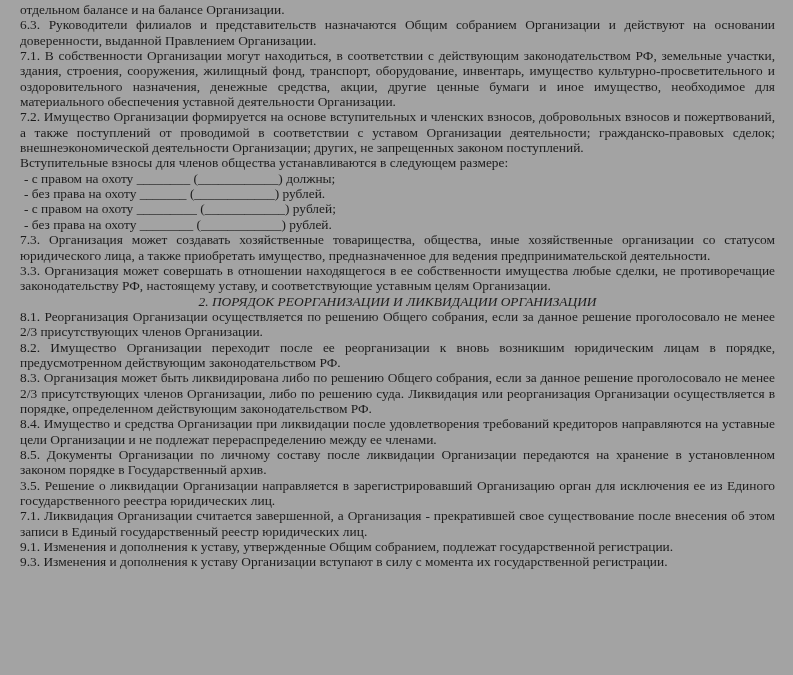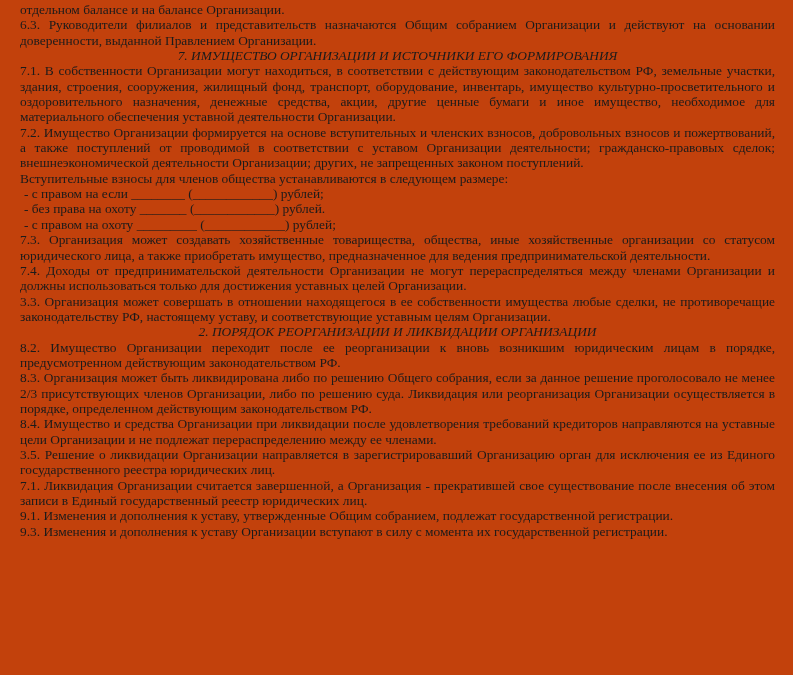--- a/index.html
+++ b/index.html
@@ -6,21 +6,21 @@
     margin: 0;
     padding: 0;
     background: #ffffff;
   }
   .page {
     position: relative;
     width: 793px;
     height: 675px;
     box-sizing: border-box;
     padding: 2px 18px 0 20px;
-    background: #c2410c;
+    background: #a3a3a3;
     font-family: "Liberation Serif", "DejaVu Serif", serif;
     font-size: 13.4px;
     line-height: 15.34px;
     color: #1b1b1b;
     overflow: hidden;
   }
   .page p {
     margin: 0;
     padding: 0;
     text-align: justify;
@@ -33,31 +33,32 @@
     text-align: left;
     padding-left: 4px;
   }
 </style>
 </head>
 <body>
 
 <div class="page">
   <p>отдельном балансе и на балансе Организации.</p>
   <p>6.3. Руководители филиалов и представительств назначаются Общим собранием Организации и действуют на основании доверенности, выданной Правлением Организации.</p>
-  <p class="heading">7. ИМУЩЕСТВО ОРГАНИЗАЦИИ И ИСТОЧНИКИ ЕГО ФОРМИРОВАНИЯ</p>
   <p>7.1. В собственности Организации могут находиться, в соответствии с действующим законодательством РФ, земельные участки, здания, строения, сооружения, жилищный фонд, транспорт, оборудование, инвентарь, имущество культурно-просветительного и оздоровительного назначения, денежные средства, акции, другие ценные бумаги и иное имущество, необходимое для материального обеспечения уставной деятельности Организации.</p>
   <p>7.2. Имущество Организации формируется на основе вступительных и членских взносов, добровольных взносов и пожертвований, а также поступлений от проводимой в соответствии с уставом Организации деятельности; гражданско-правовых сделок; внешнеэкономической деятельности Организации; других, не запрещенных законом поступлений.</p>
   <p>Вступительные взносы для членов общества устанавливаются в следующем размере:</p>
-  <p class="blank-line">- с правом на если ________ (____________) рублей;</p>
+  <p class="blank-line">- с правом на охоту ________ (____________) должны;</p>
   <p class="blank-line">- без права на охоту _______ (____________) рублей.</p>
   <p class="blank-line">- с правом на охоту _________ (____________) рублей;</p>
+  <p class="blank-line">- без права на охоту ________ (____________) рублей.</p>
   <p>7.3. Организация может создавать хозяйственные товарищества, общества, иные хозяйственные организации со статусом юридического лица, а также приобретать имущество, предназначенное для ведения предпринимательской деятельности.</p>
-  <p>7.4. Доходы от предпринимательской деятельности Организации не могут перераспределяться между членами Организации и должны использоваться только для достижения уставных целей Организации.</p>
   <p>3.3. Организация может совершать в отношении находящегося в ее собственности имущества любые сделки, не противоречащие законодательству РФ, настоящему уставу, и соответствующие уставным целям Организации.</p>
   <p class="heading">2. ПОРЯДОК РЕОРГАНИЗАЦИИ И ЛИКВИДАЦИИ ОРГАНИЗАЦИИ</p>
+  <p>8.1. Реорганизация Организации осуществляется по решению Общего собрания, если за данное решение проголосовало не менее 2/3 присутствующих членов Организации.</p>
   <p>8.2. Имущество Организации переходит после ее реорганизации к вновь возникшим юридическим лицам в порядке, предусмотренном действующим законодательством РФ.</p>
   <p>8.3. Организация может быть ликвидирована либо по решению Общего собрания, если за данное решение проголосовало не менее 2/3 присутствующих членов Организации, либо по решению суда. Ликвидация или реорганизация Организации осуществляется в порядке, определенном действующим законодательством РФ.</p>
   <p>8.4. Имущество и средства Организации при ликвидации после удовлетворения требований кредиторов направляются на уставные цели Организации и не подлежат перераспределению между ее членами.</p>
+  <p>8.5. Документы Организации по личному составу после ликвидации Организации передаются на хранение в установленном законом порядке в Государственный архив.</p>
   <p>3.5. Решение о ликвидации Организации направляется в зарегистрировавший Организацию орган для исключения ее из Единого государственного реестра юридических лиц.</p>
   <p>7.1. Ликвидация Организации считается завершенной, а Организация - прекратившей свое существование после внесения об этом записи в Единый государственный реестр юридических лиц.</p>
   <p>9.1. Изменения и дополнения к уставу, утвержденные Общим собранием, подлежат государственной регистрации.</p>
   <p>9.3. Изменения и дополнения к уставу Организации вступают в силу с момента их государственной регистрации.</p>
 </div>
 
 </body></html>

